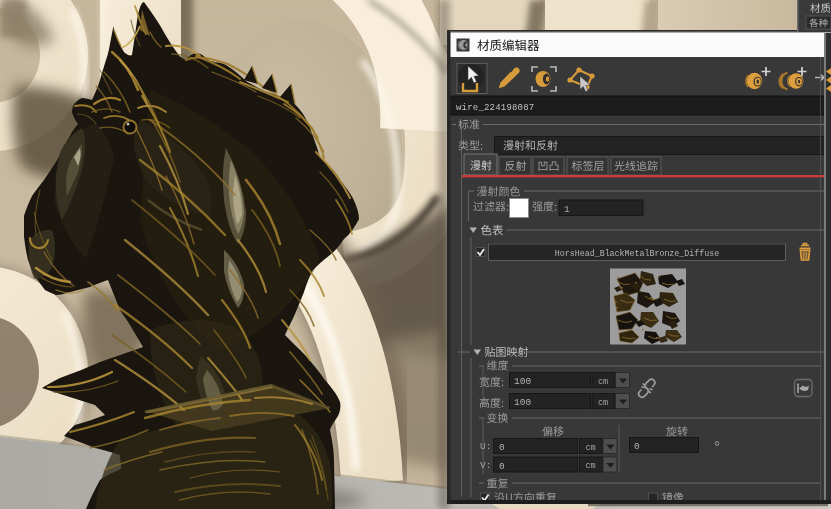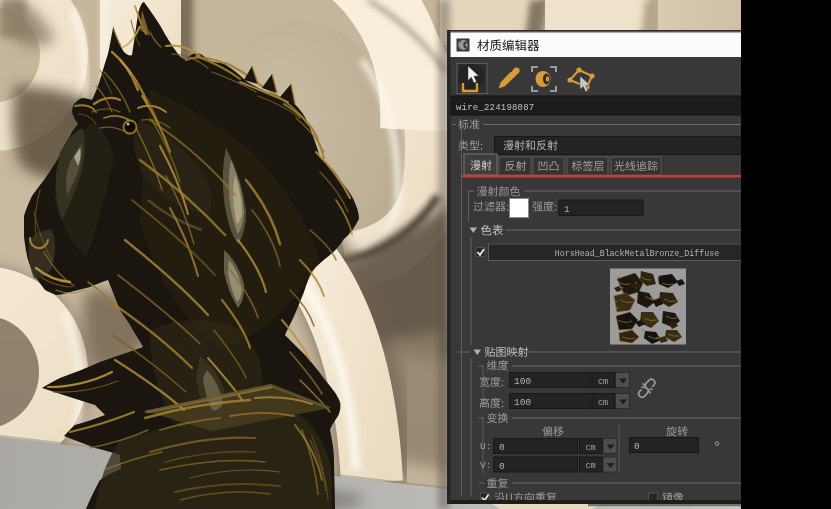--- a/index.html
+++ b/index.html
@@ -1,14 +1,14 @@
 <!DOCTYPE html>
 <html><head><meta charset="utf-8"><style>
 html,body{margin:0;padding:0;background:#000;}
-#c{position:relative;width:741px;height:509px;overflow:hidden;}
+#c{position:relative;width:831px;height:509px;overflow:hidden;}
 svg{display:block;}
 text{font-family:"Liberation Mono","Liberation Sans",sans-serif;}
 </style></head><body>
 <div id="c">
 <svg width="831" height="509" viewBox="0 0 831 509">
 
 <defs>
 <linearGradient id="wall" x1="0" y1="0" x2="0" y2="1">
  <stop offset="0" stop-color="#c4b59b"></stop>
           <stop offset="0.5" stop-color="#c9baa1"></stop>

